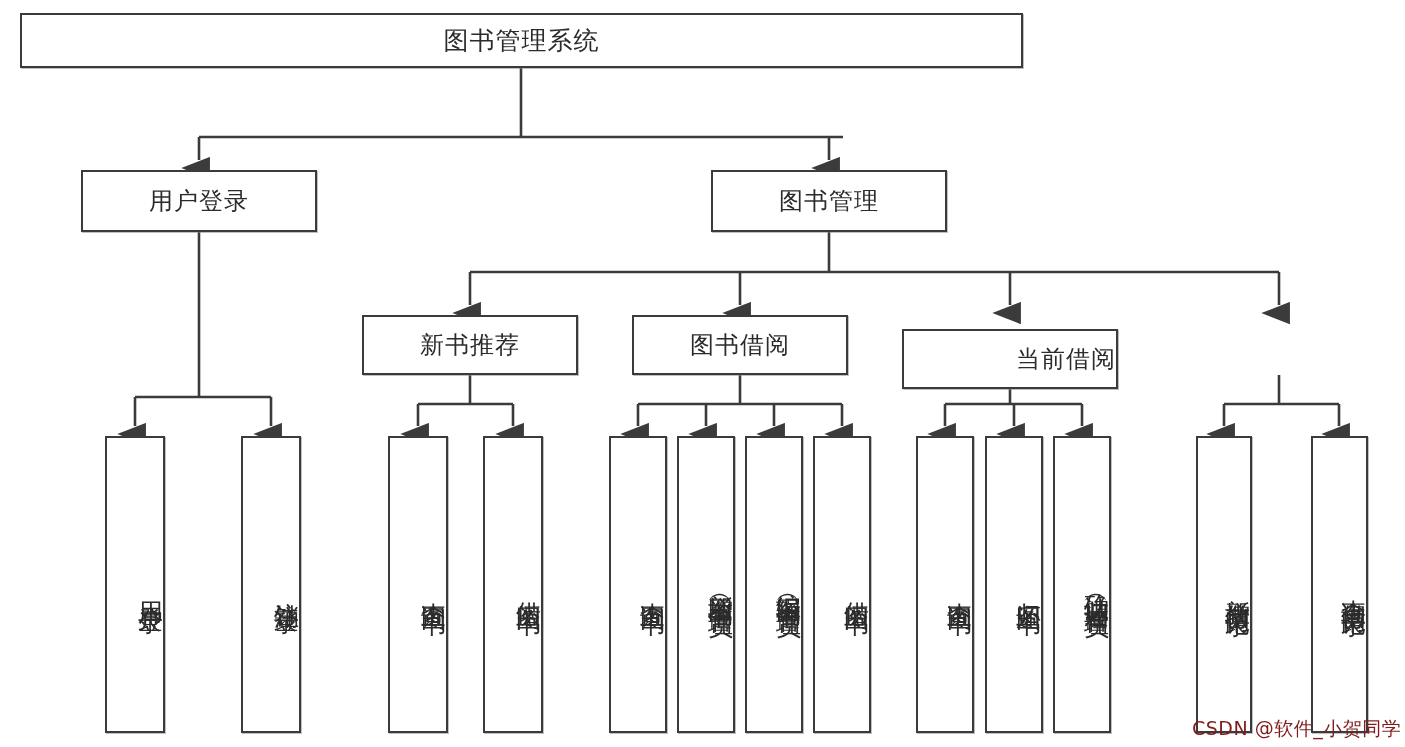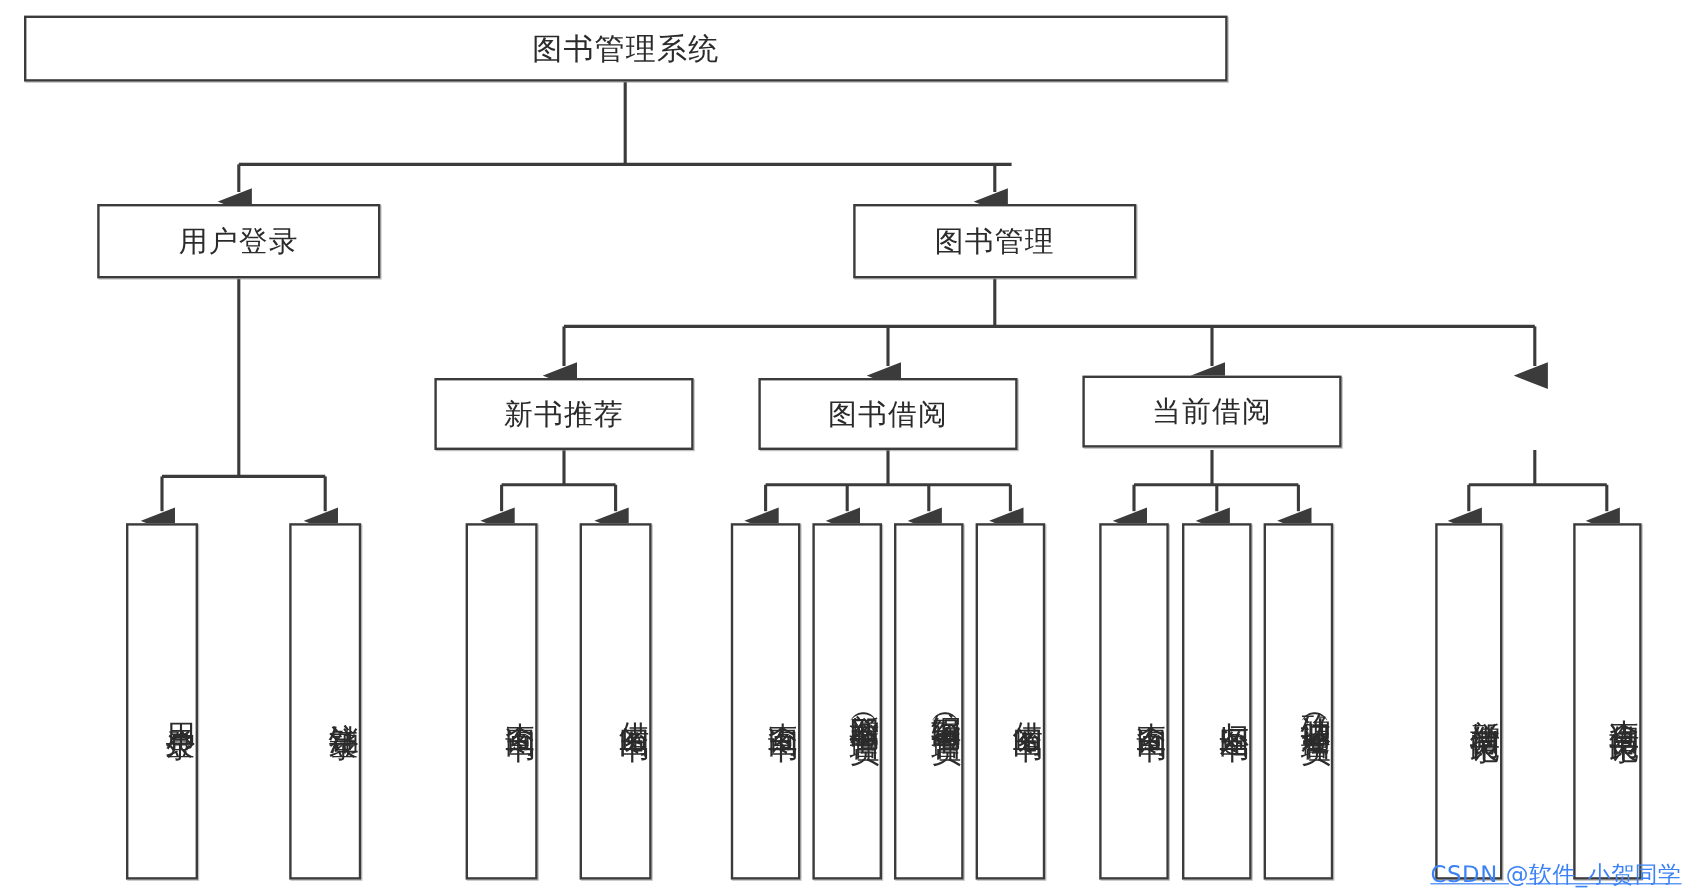--- a/index.html
+++ b/index.html
@@ -57,25 +57,24 @@
     line-height: 1;
   }
   .node.vert .vlabel {
     writing-mode: vertical-rl;
     text-orientation: upright;
     display: block;
   }
   .watermark {
     position: absolute;
     font-size: 19px;
-    color: #3b82f6;
+    color: #7f1d1d;
     white-space: nowrap;
     letter-spacing: 0.5px;
     font-family: "DejaVu Sans", "Liberation Sans", sans-serif;
-    text-decoration: underline;
   }
 </style>
 </head>
 <body>
 
 <div id="canvas">
 
   <svg class="wires" viewBox="0 0 1405 747">
     <defs>
       <marker id="arrow" markerWidth="11" markerHeight="11" refX="1.2" refY="4.2" orient="auto" markerUnits="strokeWidth">
@@ -136,21 +135,21 @@
   <div class="node horiz" style="left:362px; top:315px; width:216px; height:60px;">
     <span>新书推荐</span>
   </div>
 
   <div class="node horiz" style="left:711px; top:170px; width:236px; height:62px;">
     <span>图书管理</span>
   </div>
   <div class="node horiz" style="left:632px; top:315px; width:216px; height:60px;justify-content:center;">
     <span>图书借阅</span>
   </div>
-  <div class="node horiz" style="left:902px; top:313px; width:216px; height:60px;">
+  <div class="node horiz" style="left:902px; top:329px; width:216px; height:60px;justify-content:flex-end;">
     <span>当前借阅</span>
   </div>
 
   <div class="node vert" style="left:105px; top:436px; width:60px; height:297px;">
     <span class="vlabel">用户登录</span>
   </div>
   <div class="node vert" style="left:241px; top:436px; width:60px; height:297px;">
     <span class="vlabel">注销登录</span>
   </div>
 

